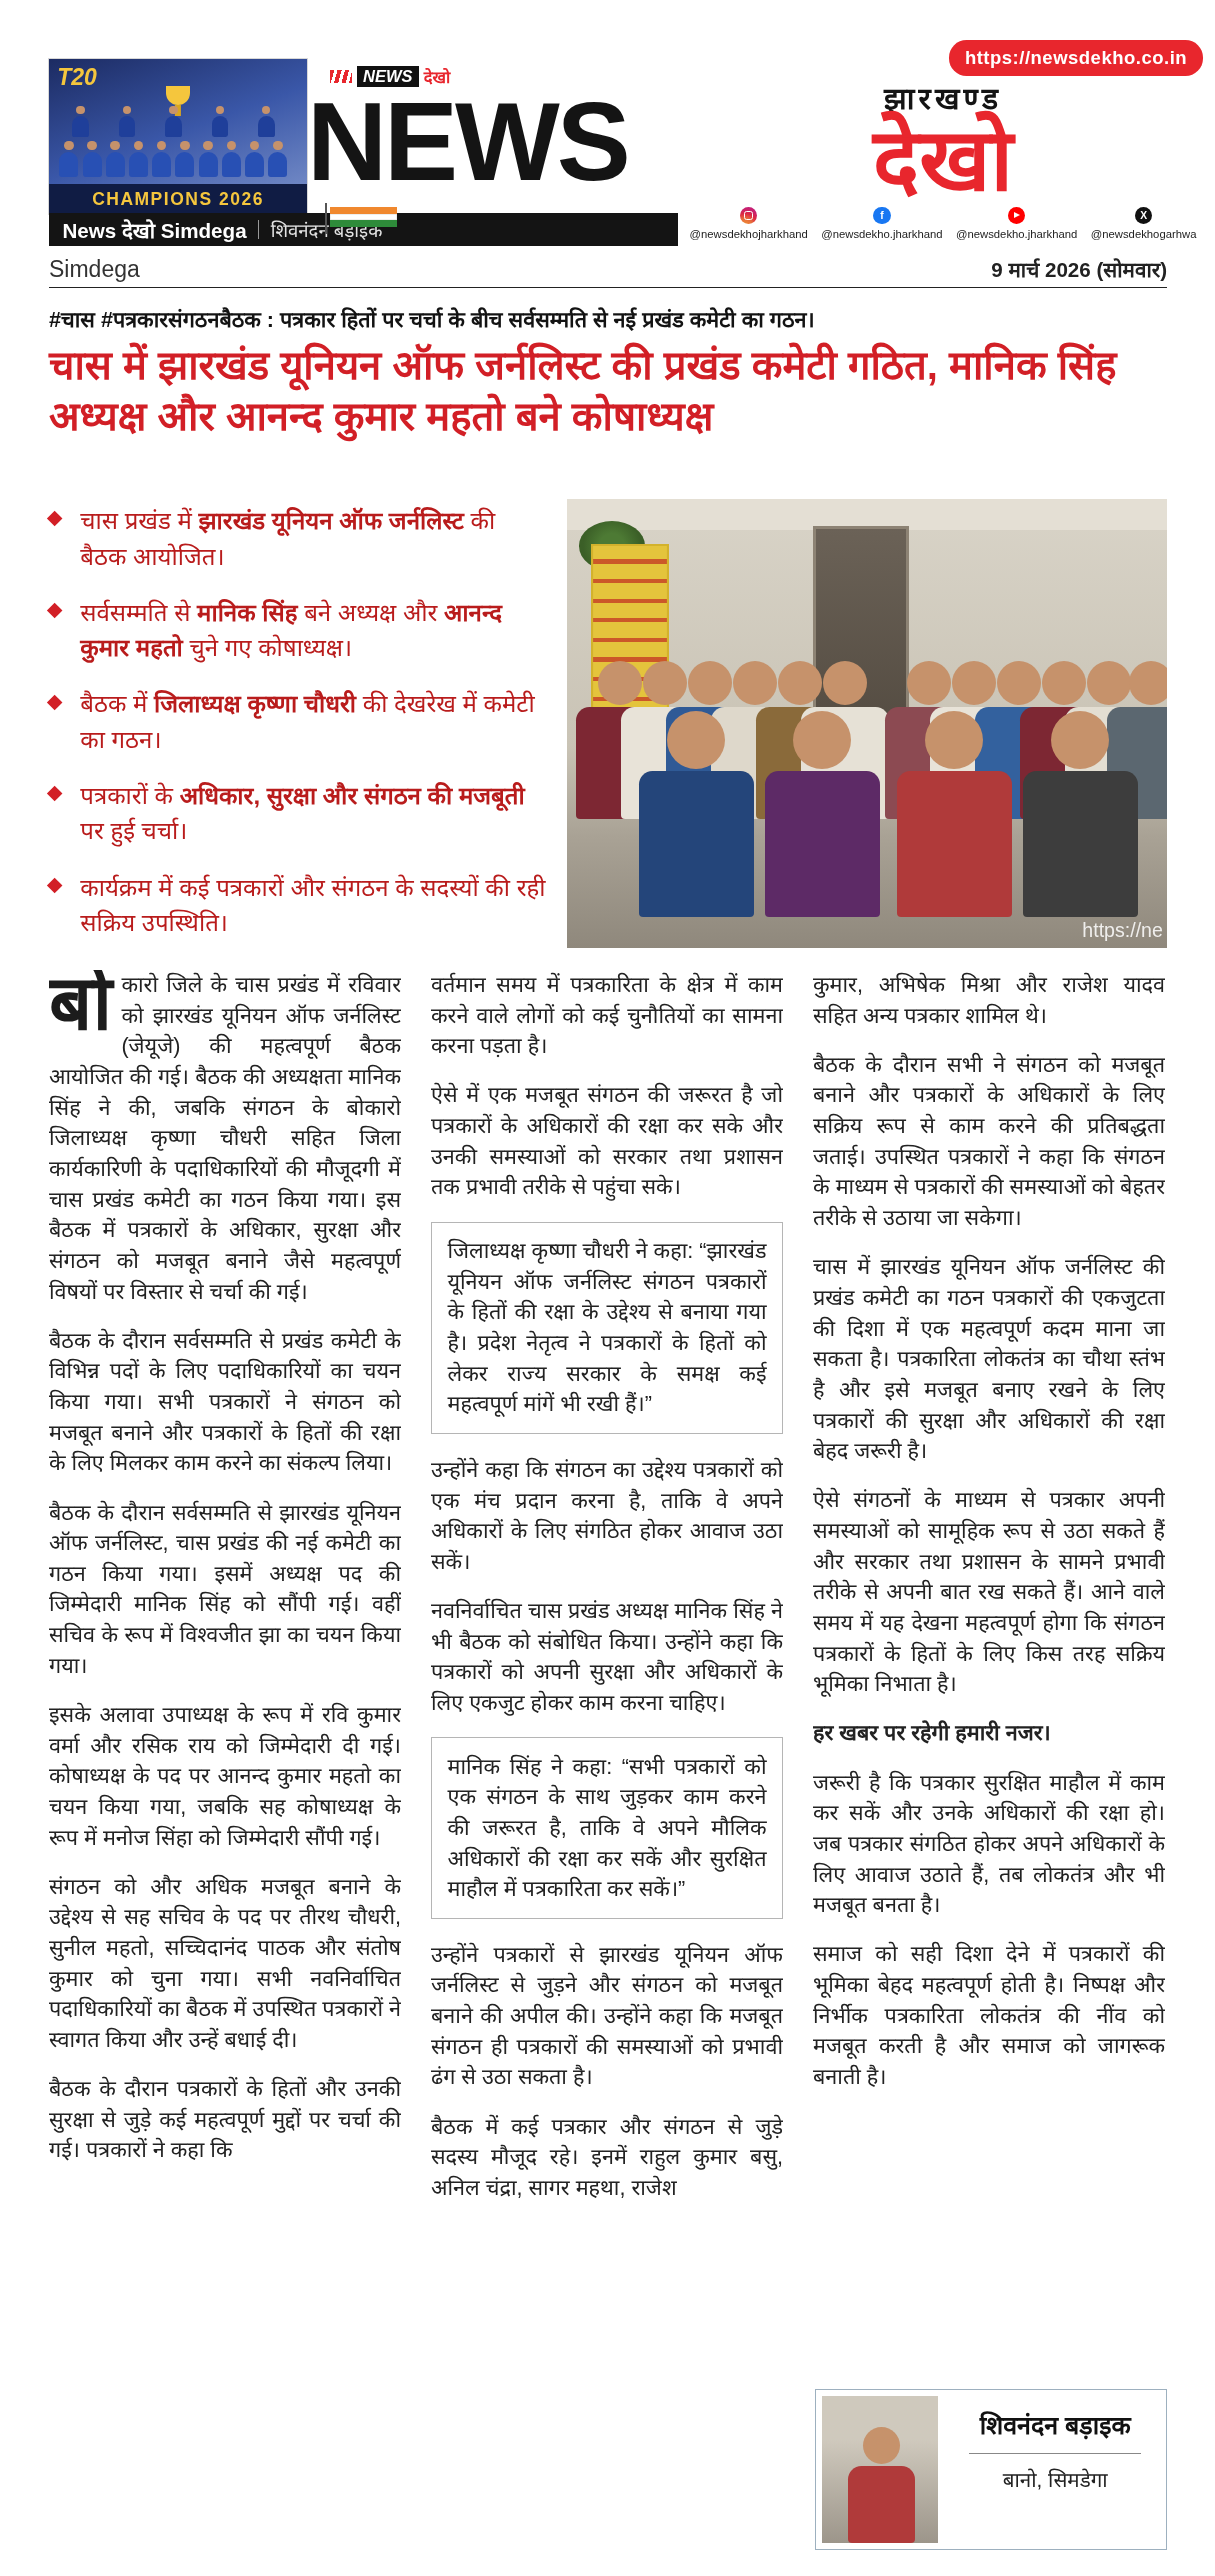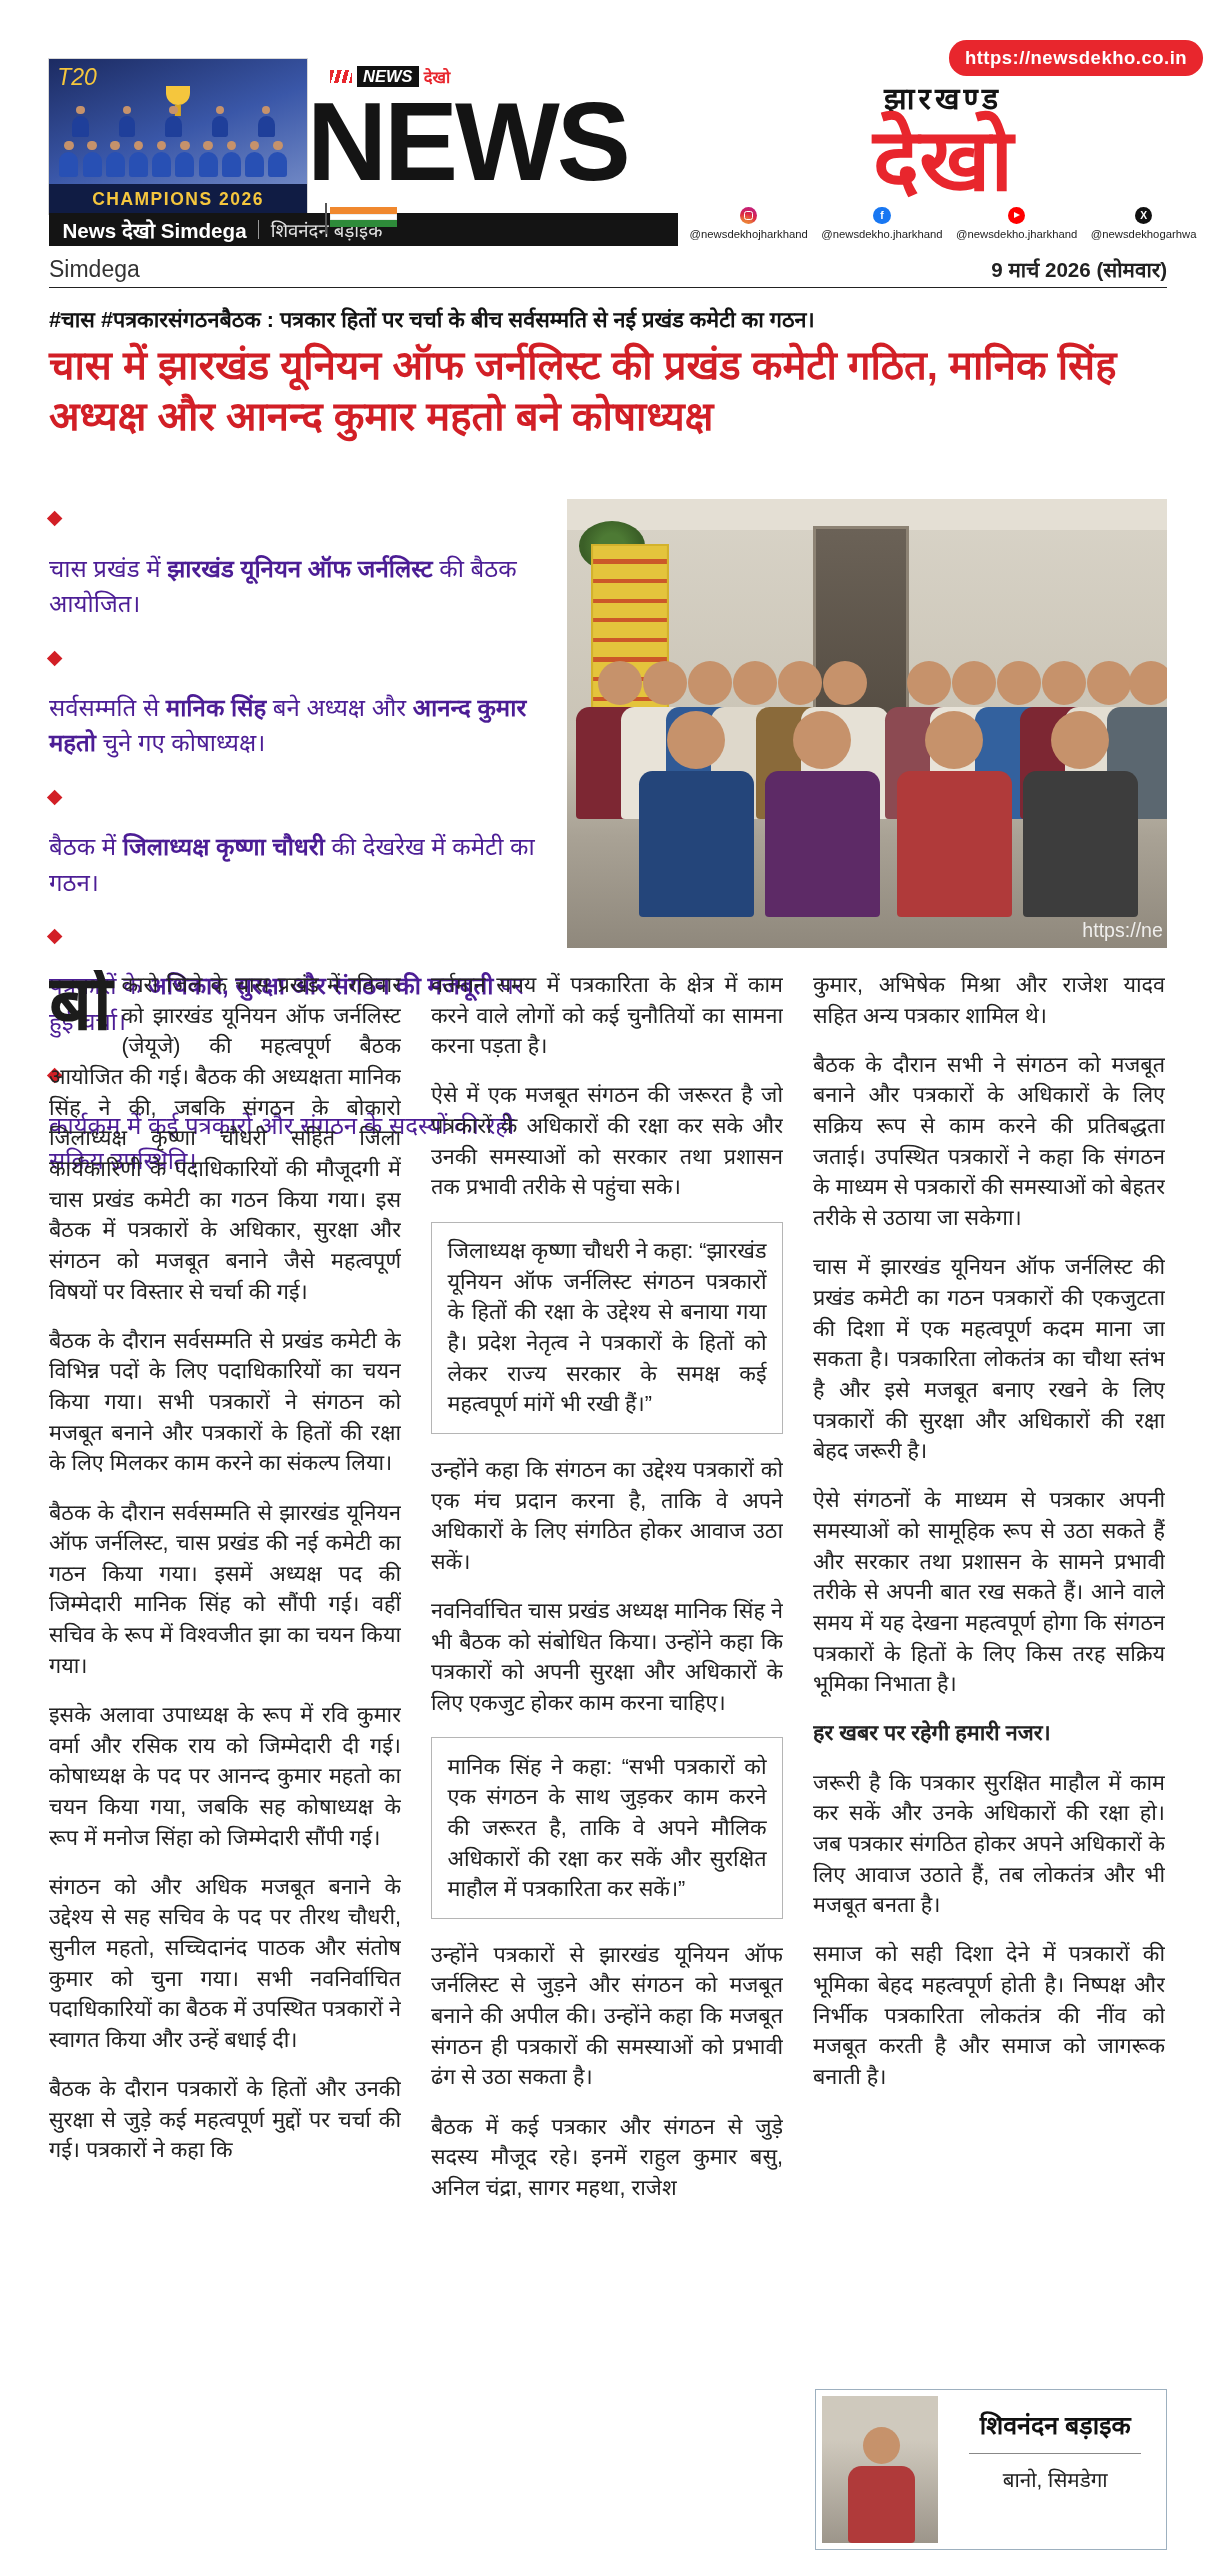--- a/index.html
+++ b/index.html
@@ -4,21 +4,21 @@
 <style>
   html,body{margin:0;padding:0;background:#fff;}
   .page{position:relative;width:1216px;height:2765px;background:#ffffff;overflow:hidden;
         font-family:"Liberation Sans","DejaVu Sans",sans-serif;color:#1c1c1c;}
 
   
   .url-pill{position:absolute;top:40px;right:13.4px;background:#e8262d;color:#fff;font-size:18.5px;font-weight:700;
             padding:7.2px 15.5px;border-radius:17.5px;letter-spacing:0.5px;}
   .team-photo{position:absolute;left:49px;top:59px;width:258px;height:155px;box-shadow:0 0 0 1px #d8d8d8;}
   .team-img{position:relative;height:125px;background:linear-gradient(160deg,#1c2b62 0%,#3a57a8 55%,#6f87c4 100%);overflow:hidden;}
-  .t20-badge{position:absolute;left:8.2px;top:5.2px;color:#f5c63d;font-size:23px;font-weight:400;font-style:italic;}
+  .t20-badge{position:absolute;left:8.2px;top:5.2px;color:#f5c63d;font-size:23px;font-weight:700;font-style:italic;}
   .trophy{position:absolute;left:50%;top:27px;transform:translateX(-50%);width:24px;height:18.5px;background:#f5c63d;
           border-radius:0 0 12.4px 12.4px;}
   .trophy:after{content:"";position:absolute;left:50%;top:18.5px;transform:translateX(-50%);width:6.2px;height:11.3px;background:#d9a520;}
   .champ-band{height:30px;background:#101c44;color:#f5c63d;display:flex;align-items:center;justify-content:center;
               font-size:17.5px;font-weight:800;letter-spacing:1.5px;}
   .bureau-bar{position:absolute;left:49px;top:213px;width:629px;height:33px;background:#141414;color:#fff;
               display:flex;align-items:center;gap:11.3px;padding:0 13.4px;box-sizing:border-box;}
   .bureau-title{font-size:20.6px;font-weight:700;}
   .bureau-divider{width:1.5px;height:18.5px;background:#9a9a9a;}
   .bureau-reporter{font-size:18.5px;color:#e3e3e3;}
@@ -56,21 +56,21 @@
   .date-text{font-size:20.6px;font-weight:700;color:#222;}
   .head-rule{position:absolute;left:49px;top:287px;width:1118px;border-top:1.5px solid #222;}
 
   
   .hashtag{position:absolute;left:49px;top:304px;width:1118px;font-size:21.6px;font-weight:700;color:#131313;}
   .headline{position:absolute;left:49px;top:340px;width:1118px;font-size:40px;line-height:1.27;font-weight:800;color:#d21f26;margin:0;}
 
   
   .lede{position:absolute;left:49px;top:499px;width:1118px;height:449px;display:flex;gap:20.6px;}
   .highlights{width:497px;flex:0 0 497px;list-style:none;margin:0;padding:4.1px 0 0 0;display:flex;flex-direction:column;gap:20.6px;}
-  .highlights li{display:flex;gap:26px;font-size:24px;line-height:1.48;color:#4c1d95;flex-direction:column;}
+  .highlights li{display:flex;gap:20px;font-size:24px;line-height:1.48;color:#b91c1c;}
   .diamond{flex:0 0 11.3px;width:11.3px;height:11.3px;background:#d21f26;transform:rotate(45deg);margin-top:10.3px;}
   .seg-b{font-weight:700;}
 
   .main-photo{position:relative;flex:1;overflow:hidden;background:linear-gradient(#d9d4c8 0%,#c9c3b5 55%,#a9a295 75%,#8f887c 100%);}
   .photo-ceiling{position:absolute;left:0;top:0;width:100%;height:7%;background:#e4dfd4;}
   .photo-banner{position:absolute;left:4%;top:10%;width:13%;height:52%;background:#e4c43c;
                 box-shadow:inset 0 0 0 2.1px #d3b22c;
                 background-image:repeating-linear-gradient(180deg,transparent 0 15.5px,rgba(190,30,30,.65) 15.5px 19.6px);}
   .photo-green{position:absolute;left:2%;top:5%;width:11%;height:11%;background:radial-gradient(circle,#4d7a34 30%,#3b5f27 70%);border-radius:50%;}
   .photo-door{position:absolute;left:41%;top:6%;width:16%;height:58%;background:linear-gradient(#6b6257,#4e463c);border:3.1px solid #8d8374;box-sizing:border-box;}

